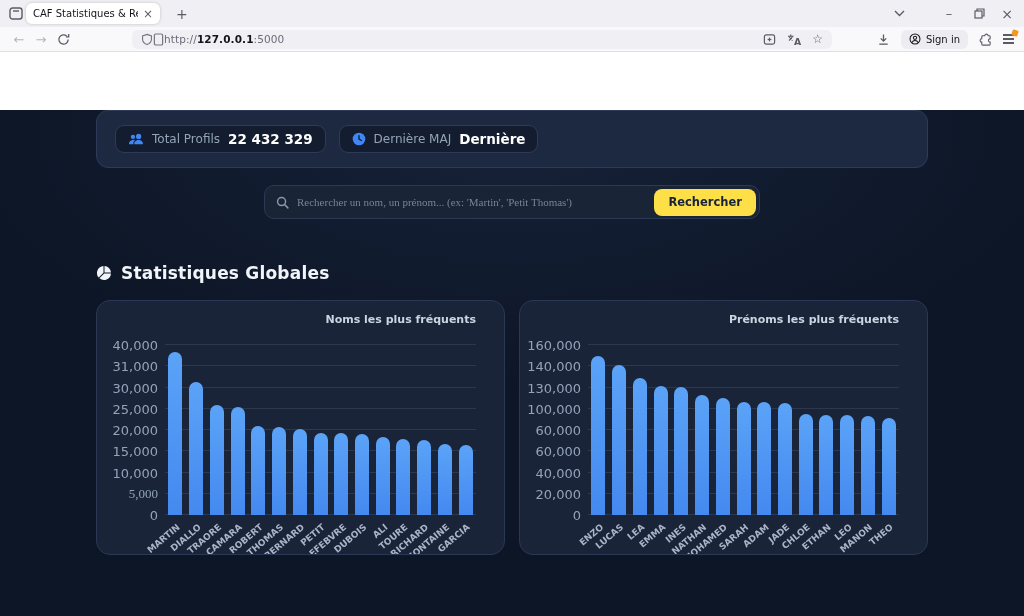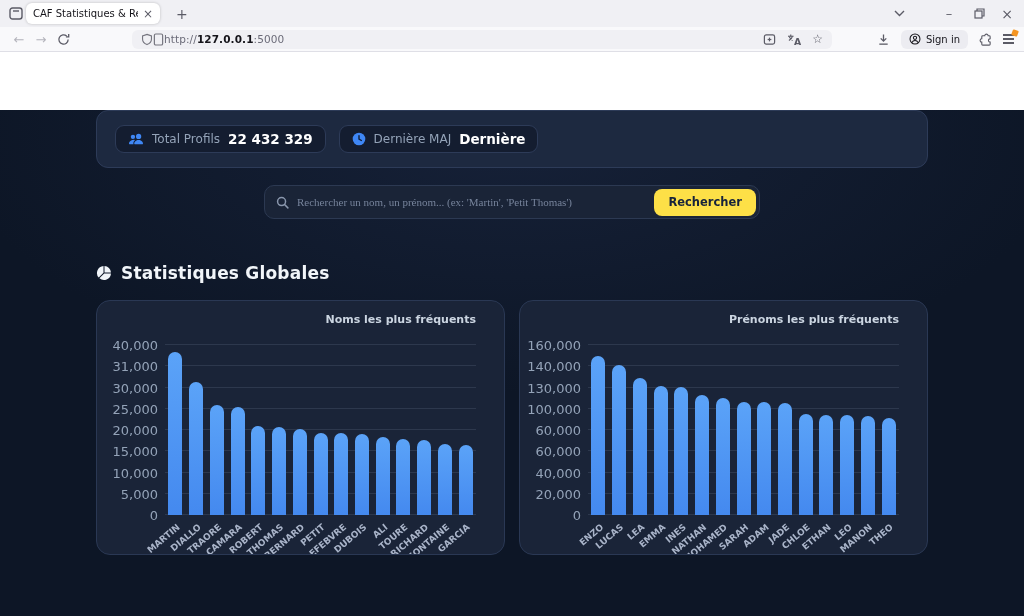--- a/index.html
+++ b/index.html
@@ -224,21 +224,21 @@
     </div>
 
     <div class="cards">
       <div class="card">
         <div class="card-title">Noms les plus fréquents</div>
         <div class="chart">
           <div class="plot">
               <div class="gridline" style="bottom: 0%;"></div>
               <div class="ytick" style="bottom: 0%;">0</div>
               <div class="gridline" style="bottom: 12.5%;"></div>
-              <div class="ytick" style="bottom: 12.5%;">5,000</div>
+              <div class="ytick" style="bottom: 12.5%; font-family: Liberation Serif, serif;">5,000</div>
               <div class="gridline" style="bottom: 25%;"></div>
               <div class="ytick" style="bottom: 25%;">10,000</div>
               <div class="gridline" style="bottom: 37.5%;"></div>
               <div class="ytick" style="bottom: 37.5%;">15,000</div>
               <div class="gridline" style="bottom: 50%;"></div>
               <div class="ytick" style="bottom: 50%;">20,000</div>
               <div class="gridline" style="bottom: 62.5%;"></div>
               <div class="ytick" style="bottom: 62.5%;">25,000</div>
               <div class="gridline" style="bottom: 75%;"></div>
               <div class="ytick" style="bottom: 75%;">30,000</div>

